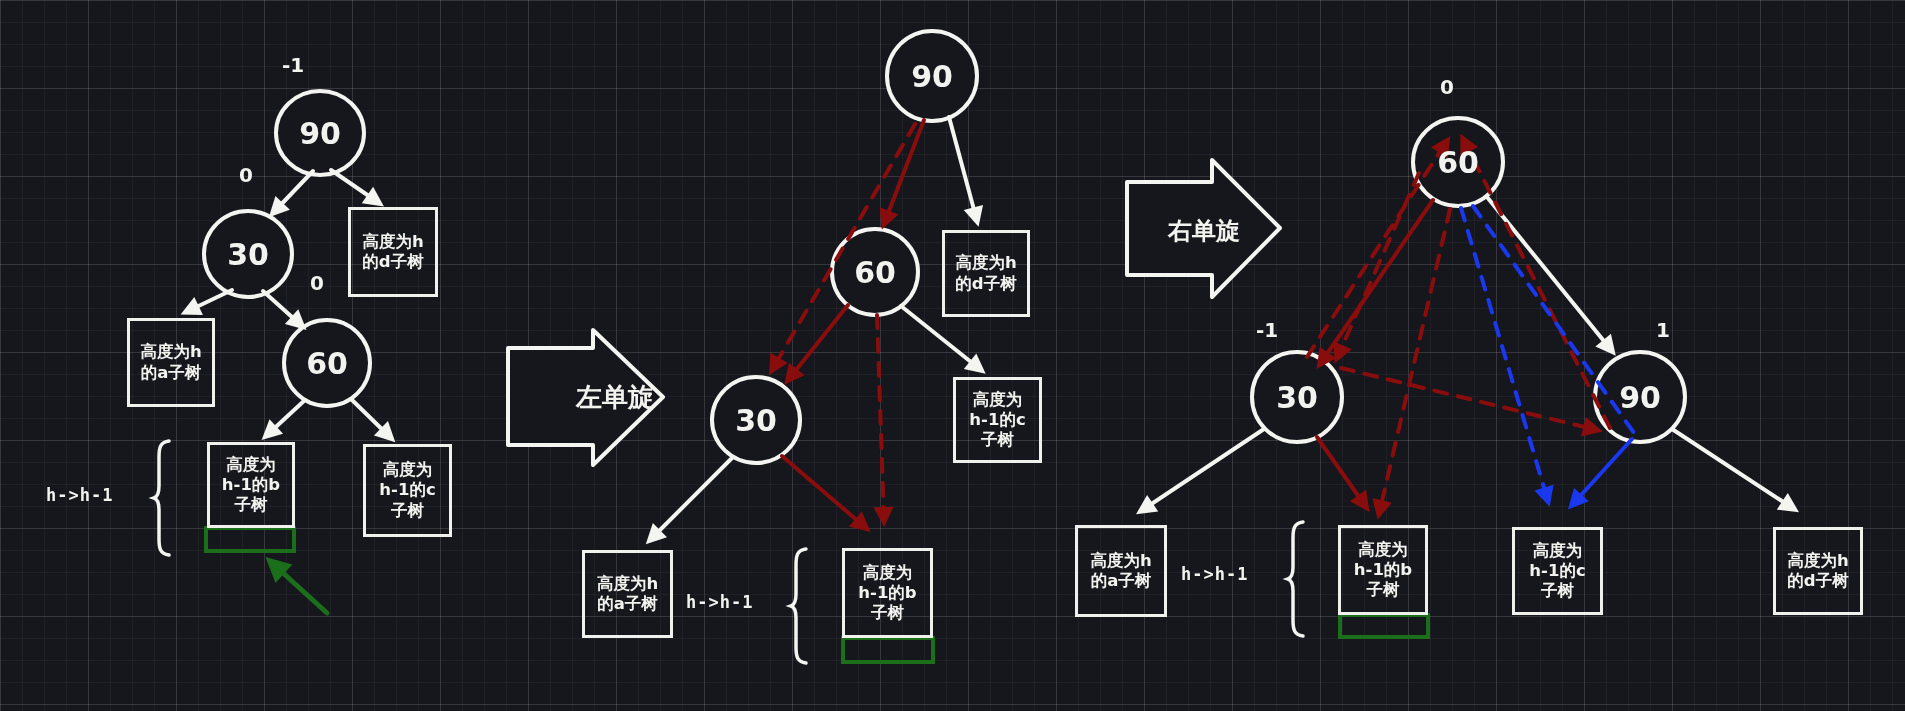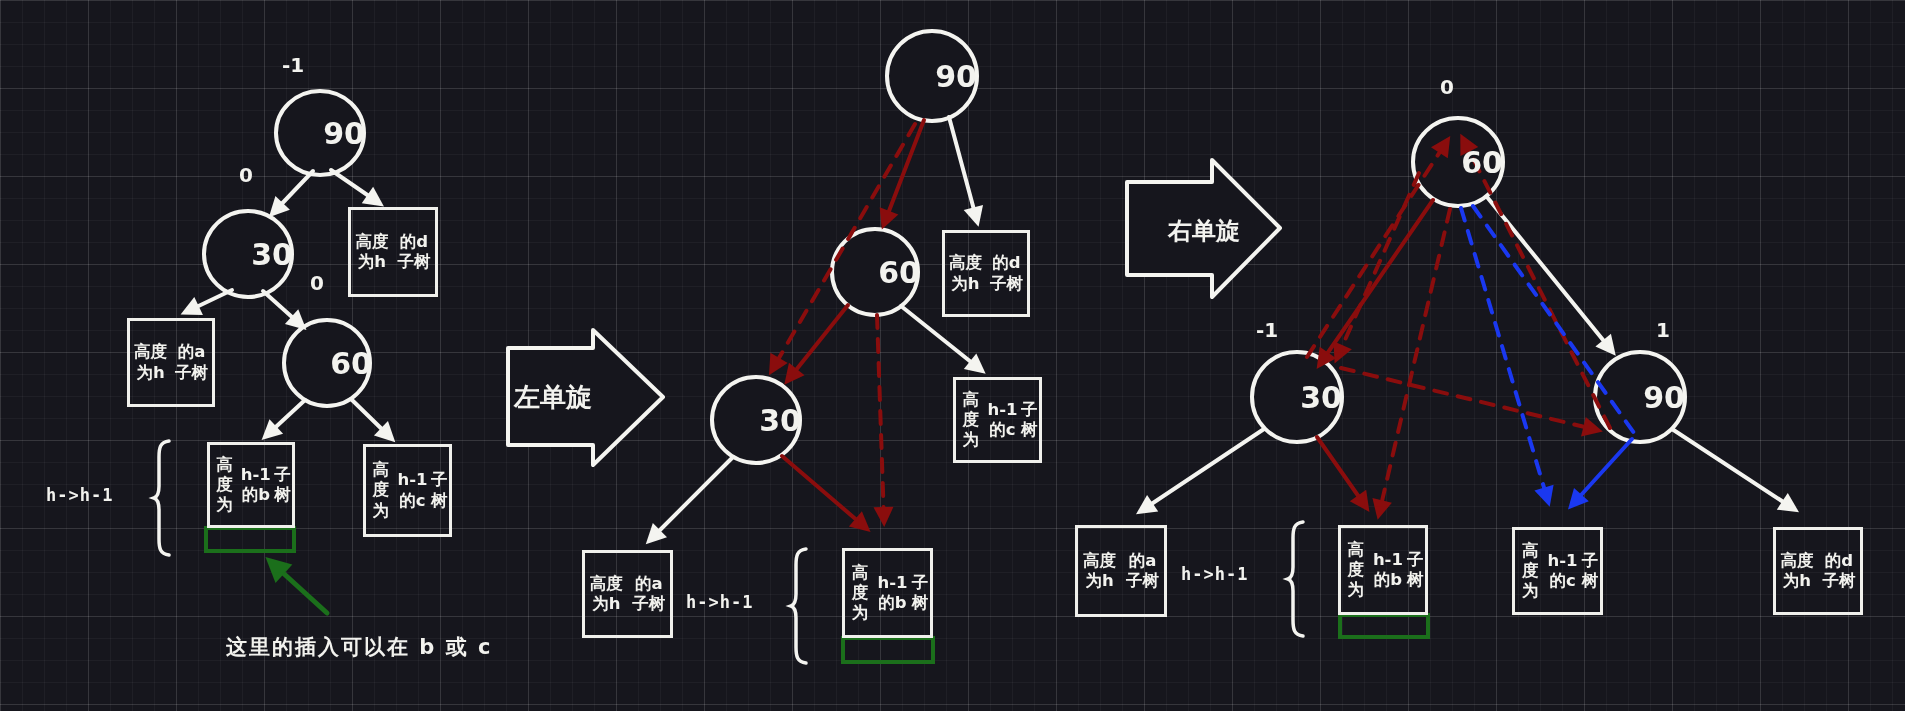--- a/index.html
+++ b/index.html
@@ -9,25 +9,25 @@
     background-image:
       linear-gradient(rgba(255,255,255,0.10) 1px, transparent 1px),
       linear-gradient(90deg, rgba(255,255,255,0.10) 1px, transparent 1px),
       linear-gradient(rgba(255,255,255,0.04) 1px, transparent 1px),
       linear-gradient(90deg, rgba(255,255,255,0.04) 1px, transparent 1px);
     background-size:88px 88px,88px 88px,22px 22px,22px 22px;
     font-family:"DejaVu Sans",sans-serif;color:#f2f2ee;font-weight:700;
   }
   svg.layer{position:absolute;left:0;top:0;z-index:1;}
   .txt{position:absolute;z-index:2;white-space:nowrap;}
-  .node-label{font-size:30px;text-align:right;width:90px;transform:translateX(-45px);}
+  .node-label{font-size:30px;text-align:center;width:90px;transform:translateX(-45px);}
   .bal{font-size:20px;text-align:center;width:34px;transform:translateX(-17px);}
   .sbox{
     position:absolute;z-index:2;border:3px solid #f0f0ec;
-    display:flex;flex-direction:row;align-items:center;
+    display:flex;flex-direction:column;align-items:center;justify-content:center;
     font-size:16.5px;line-height:1.22;text-align:center;box-sizing:border-box;
   }
   .hlabel{font-size:17px;font-family:"DejaVu Sans Mono",monospace;letter-spacing:1px;}
   .rotlabel{font-size:26px;text-align:center;width:110px;}
   .note{font-size:21px;letter-spacing:2px;}
   .ln{stroke:#f4f4f0;stroke-width:4;fill:none;stroke-linecap:round;}
   .lr{stroke:#8a0d0d;stroke-width:4;fill:none;stroke-linecap:round;}
   .lb{stroke:#1a38f0;stroke-width:4;fill:none;stroke-linecap:round;}
   .lg{stroke:#1b6f1b;stroke-width:5;fill:none;stroke-linecap:round;}
   .dash{stroke-dasharray:13 11;}
@@ -194,18 +194,17 @@
   </div>
   <div class="sbox" style="left:1773px;top:527px;width:90px;height:88px;">
     <span>高度为h</span>
       <span>的d子树</span>
   </div>
 
   <div class="txt hlabel" style="left:46px;top:485px;">h-&gt;h-1</div>
   <div class="txt hlabel" style="left:686px;top:592px;">h-&gt;h-1</div>
   <div class="txt hlabel" style="left:1181px;top:564px;">h-&gt;h-1</div>
 
-  <div class="txt rotlabel" style="left:498px;top:380px;">左单旋</div>
+  <div class="txt rotlabel" style="left:560px;top:380px;">左单旋</div>
   <div class="txt rotlabel" style="left:1149px;top:215px;font-size:24px;font-family:Liberation Serif, serif;">右单旋</div>
 
-  <div class="txt note" style="left:226px;top:633px;">这里的插入可以在 b 或 c</div>
 
 </div>
 
 </body></html>

